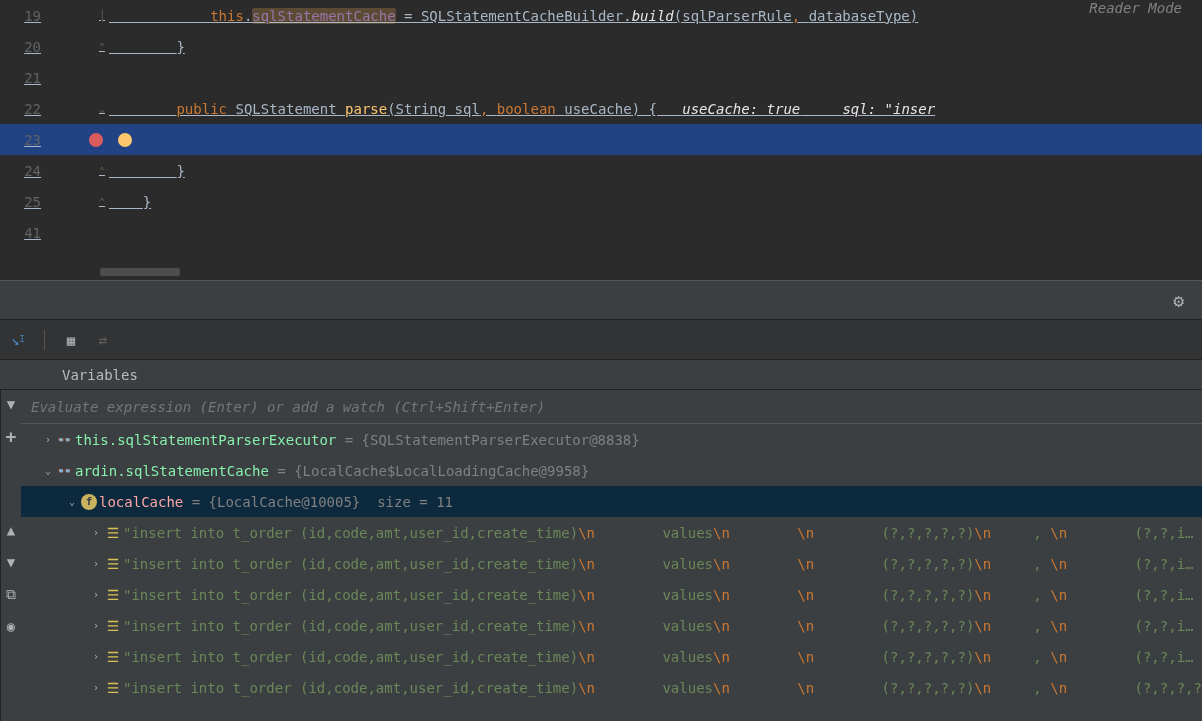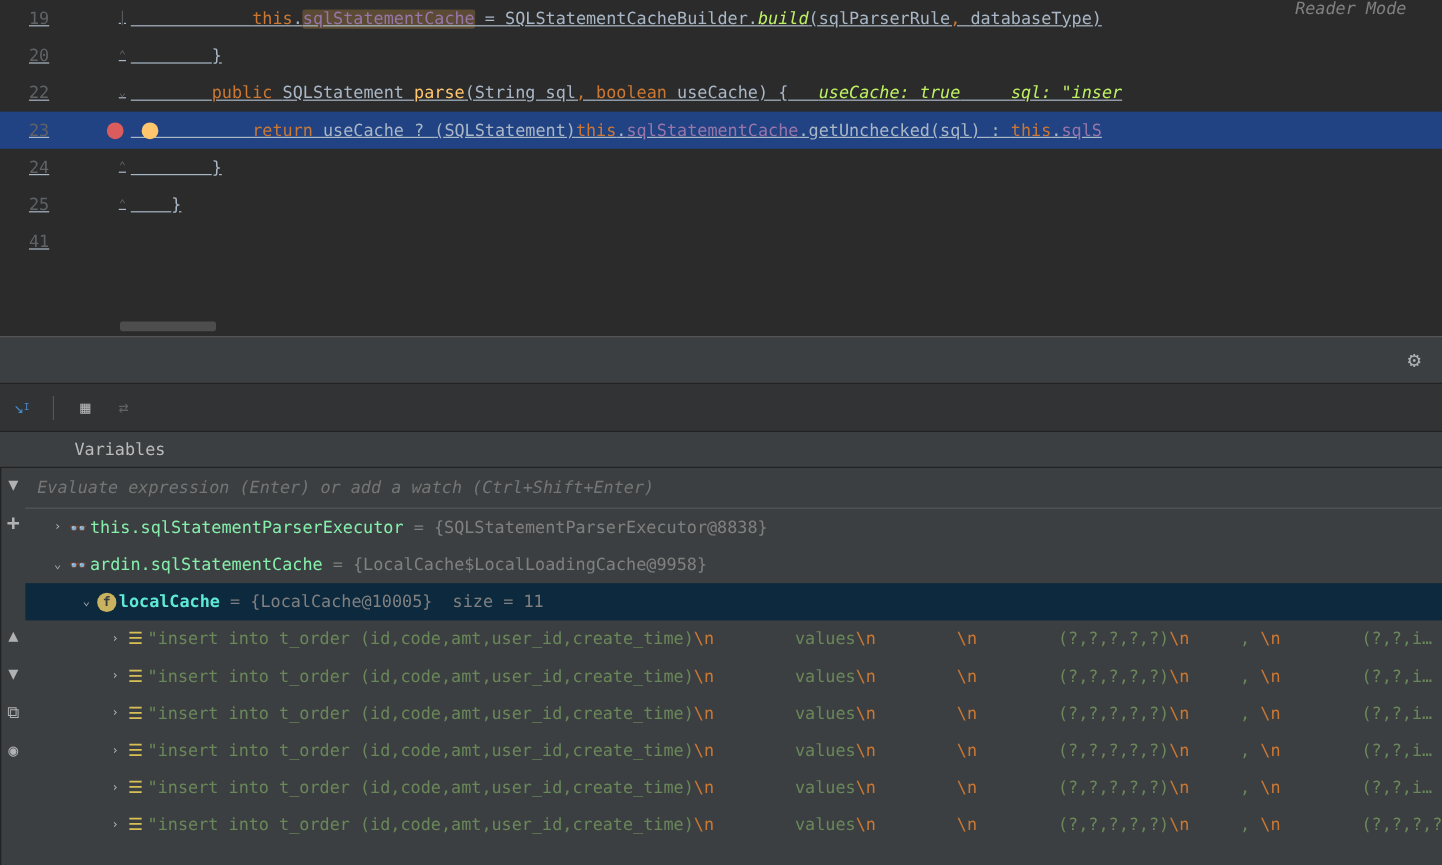--- a/index.html
+++ b/index.html
@@ -10,21 +10,21 @@
   font-size: 14px;
   width: 1202px;
   height: 721px;
   overflow: hidden;
   display: flex;
   flex-direction: column;
 }
 .top-hint {
   position: absolute;
   top: 0;
-  right: 30px;
+  right: 20px;
   color: #808080;
   font-style: italic;
 }
 .editor-area {
   display: flex;
   flex-direction: column;
   height: 280px;
   position: relative;
 }
 .code-lines {
@@ -70,21 +70,21 @@
 }
 .code-line.highlighted {
   background: #214283;
 }
 .code-line.highlighted .code-content {
   flex-grow: 1;
 }
 .kw-orange { color: #cc7832; }
 .kw-purple { color: #9876aa; }
 .kw-yellow { color: #ffc66d; }
-.kw-grey { color: #bef264; font-style: italic; }
+.kw-grey { color: #e5e5e5; font-style: italic; }
 .highlight-box {
   background: #5b4b35;
   border-radius: 2px;
 }
 .scrollbar-horiz {
   position: absolute;
   bottom: 4px;
   left: 100px;
   width: 80px;
   height: 8px;
@@ -244,36 +244,40 @@
     </div>
 
     <div class="code-line">
       <div class="gutter-number">20</div>
       <div class="gutter-marks">
           <span class="fold-mark">⌃</span>
         </div>
       <div class="code-content">        <span>}</span></div>
     </div>
 
+    <div class="code-line">
+      <div class="gutter-number">21</div>
+      <div class="gutter-marks"></div>
+      <div class="code-content"></div>
+    </div>
 
     <div class="code-line">
       <div class="gutter-number">22</div>
       <div class="gutter-marks">
           <span class="fold-mark">⌄</span>
         </div>
       <div class="code-content">        <span class="kw-orange">public </span><span>SQLStatement </span><span class="kw-yellow">parse</span><span>(String sql</span><span class="kw-orange">, </span><span class="kw-orange">boolean </span><span>useCache</span><span>) {</span>   <span class="kw-grey">useCache: true</span>     <span class="kw-grey">sql: "inser</span></div>
     </div>
 
     <div class="code-line highlighted">
       <div class="gutter-number">23</div>
       <div class="gutter-marks">
         <div class="breakpoint"></div>
         <div class="bulb" style="position:absolute; left:118px;"></div>
       </div>
-      <div class="code-content">            <span class="kw-orange">return </span><span>useCache </span><span>? </span><span>(SQLStatement)</span><span class="kw-orange">this</span><span>.</span><span class="kw-purple">sqlStatementCache</span><span>.getUnchecked(sql) </span><span>: </span><span class="kw-orange">this</span><span>.</span><span class="kw-purple">sqlS</span></div>
     </div>
 
     <div class="code-line">
       <div class="gutter-number">24</div>
       <div class="gutter-marks">
           <span class="fold-mark">⌃</span>
         </div>
       <div class="code-content">        <span>}</span></div>
     </div>
 
@@ -351,21 +355,21 @@
         <span class="indent indent-1"></span>
         <span class="expand-icon">⌄</span>
         <span class="var-icon glasses">👓</span>
         <span class="var-name">ardin.sqlStatementCache</span><span class="var-val"> = {LocalCache$LocalLoadingCache@9958}</span>
       </div>
 
       <div class="var-row selected">
         <span class="indent indent-2"></span>
         <span class="expand-icon">⌄</span>
         <span class="var-icon"><span class="f-badge">f</span></span>
-        <span style="color:#5eead4;font-weight:bold;">localCache</span><span class="var-val"> = {LocalCache@10005}  size = 11</span>
+        <span style="color:#fca5a5;">localCache</span><span class="var-val"> = {LocalCache@10005}  size = 11</span>
       </div>
 
       <div id="str-rows">
           <div class="var-row"><span class="indent indent-3"></span><span class="expand-icon">›</span><span class="var-icon str-badge">☰</span><span class="str-green">"insert into t_order (id,code,amt,user_id,create_time)</span><span class="str-orange">\n</span><span class="str-green">        values</span><span class="str-orange">\n</span><span class="str-green">        </span><span class="str-orange">\n</span><span class="str-green">        (?,?,?,?,?)</span><span class="str-orange">\n</span><span class="str-green">     , </span><span class="str-orange">\n</span><span class="str-green">        (?,?,i…</span><span class="view-link"> Vi</span></div>
           <div class="var-row"><span class="indent indent-3"></span><span class="expand-icon">›</span><span class="var-icon str-badge">☰</span><span class="str-green">"insert into t_order (id,code,amt,user_id,create_time)</span><span class="str-orange">\n</span><span class="str-green">        values</span><span class="str-orange">\n</span><span class="str-green">        </span><span class="str-orange">\n</span><span class="str-green">        (?,?,?,?,?)</span><span class="str-orange">\n</span><span class="str-green">     , </span><span class="str-orange">\n</span><span class="str-green">        (?,?,i…</span><span class="view-link"> Vi</span></div>
           <div class="var-row"><span class="indent indent-3"></span><span class="expand-icon">›</span><span class="var-icon str-badge">☰</span><span class="str-green">"insert into t_order (id,code,amt,user_id,create_time)</span><span class="str-orange">\n</span><span class="str-green">        values</span><span class="str-orange">\n</span><span class="str-green">        </span><span class="str-orange">\n</span><span class="str-green">        (?,?,?,?,?)</span><span class="str-orange">\n</span><span class="str-green">     , </span><span class="str-orange">\n</span><span class="str-green">        (?,?,i…</span><span class="view-link"> Vi</span></div>
           <div class="var-row"><span class="indent indent-3"></span><span class="expand-icon">›</span><span class="var-icon str-badge">☰</span><span class="str-green">"insert into t_order (id,code,amt,user_id,create_time)</span><span class="str-orange">\n</span><span class="str-green">        values</span><span class="str-orange">\n</span><span class="str-green">        </span><span class="str-orange">\n</span><span class="str-green">        (?,?,?,?,?)</span><span class="str-orange">\n</span><span class="str-green">     , </span><span class="str-orange">\n</span><span class="str-green">        (?,?,i…</span><span class="view-link"> Vi</span></div>
           <div class="var-row"><span class="indent indent-3"></span><span class="expand-icon">›</span><span class="var-icon str-badge">☰</span><span class="str-green">"insert into t_order (id,code,amt,user_id,create_time)</span><span class="str-orange">\n</span><span class="str-green">        values</span><span class="str-orange">\n</span><span class="str-green">        </span><span class="str-orange">\n</span><span class="str-green">        (?,?,?,?,?)</span><span class="str-orange">\n</span><span class="str-green">     , </span><span class="str-orange">\n</span><span class="str-green">        (?,?,i…</span><span class="view-link"> Vi</span></div>
           <div class="var-row"><span class="indent indent-3"></span><span class="expand-icon">›</span><span class="var-icon str-badge">☰</span><span class="str-green">"insert into t_order (id,code,amt,user_id,create_time)</span><span class="str-orange">\n</span><span class="str-green">        values</span><span class="str-orange">\n</span><span class="str-green">        </span><span class="str-orange">\n</span><span class="str-green">        (?,?,?,?,?)</span><span class="str-orange">\n</span><span class="str-green">     , </span><span class="str-orange">\n</span><span class="str-green">        (?,?,?,?,?)" -&gt; {MySQLInsertStat… </span></div>
         </div>

